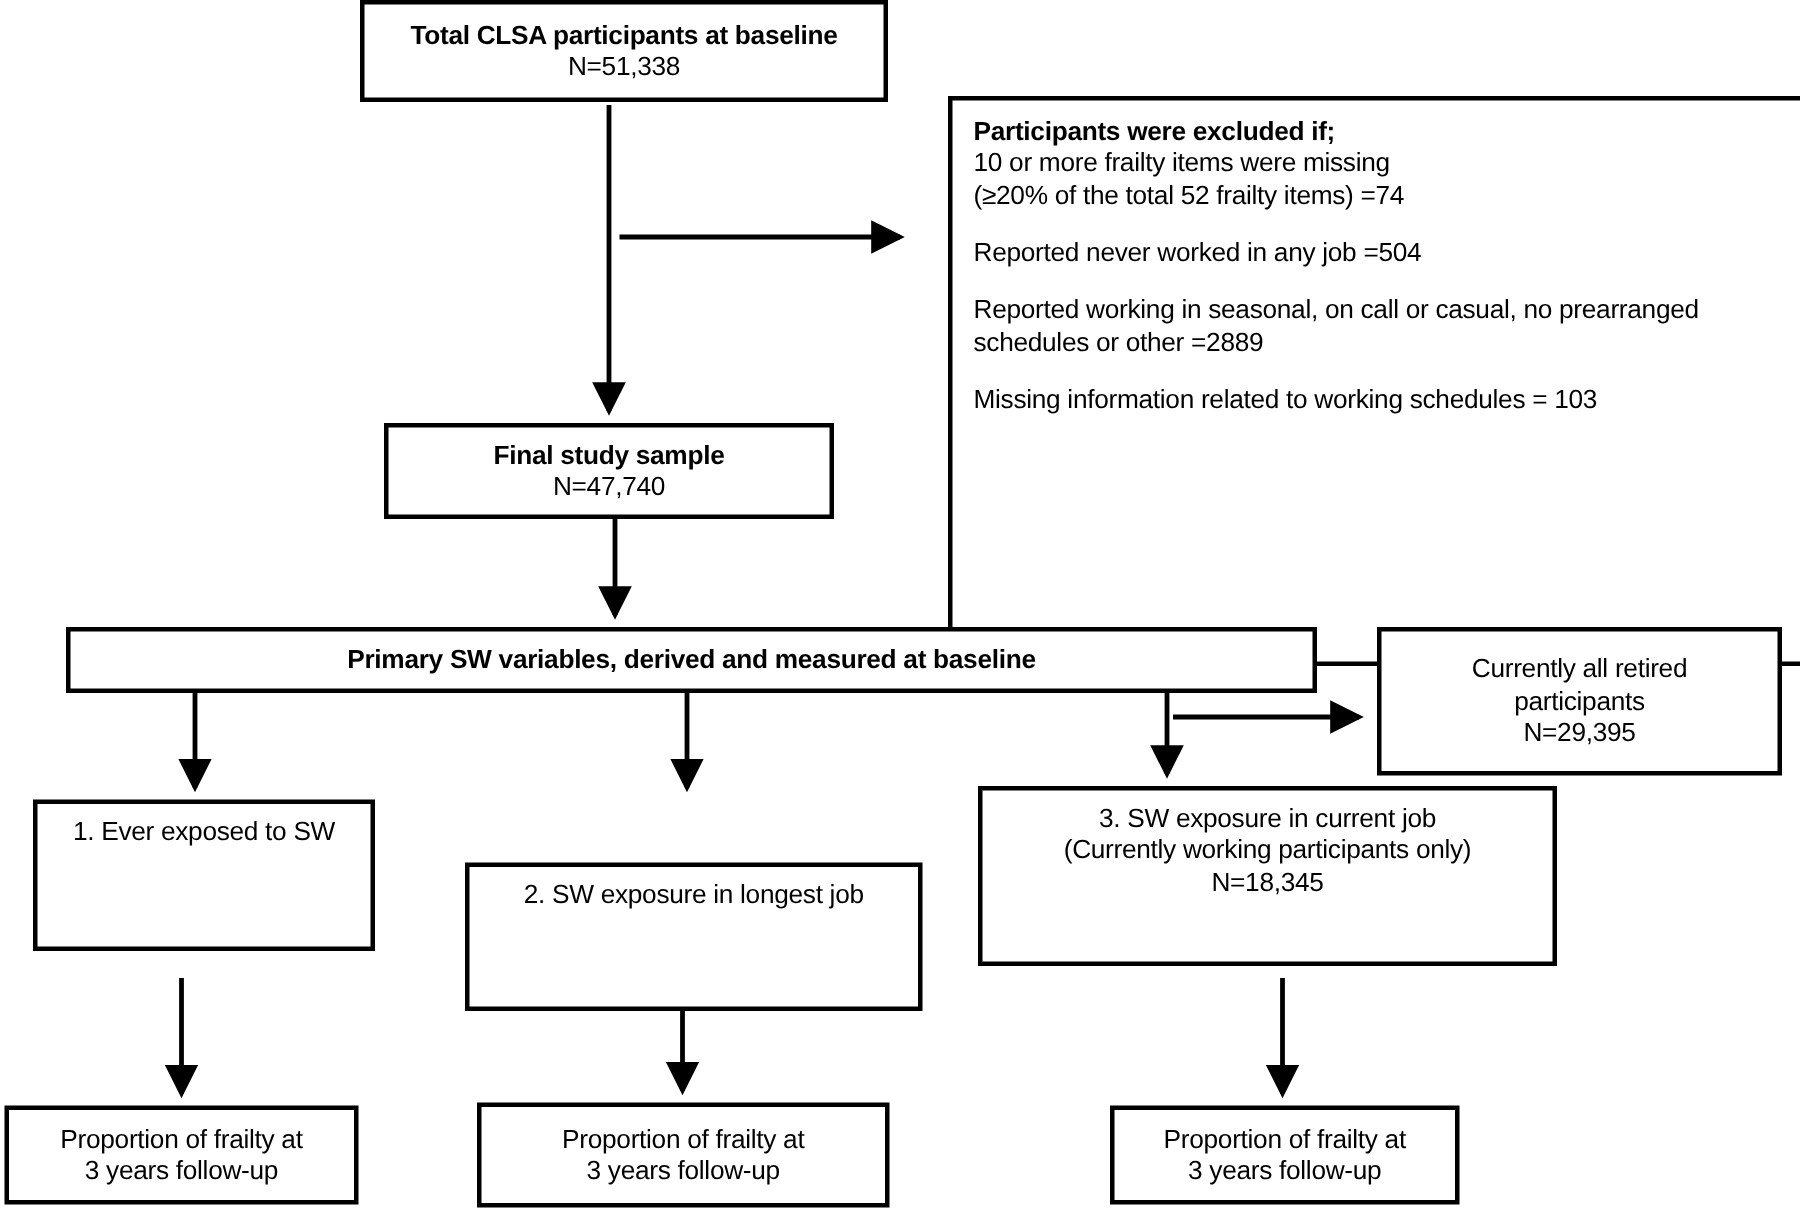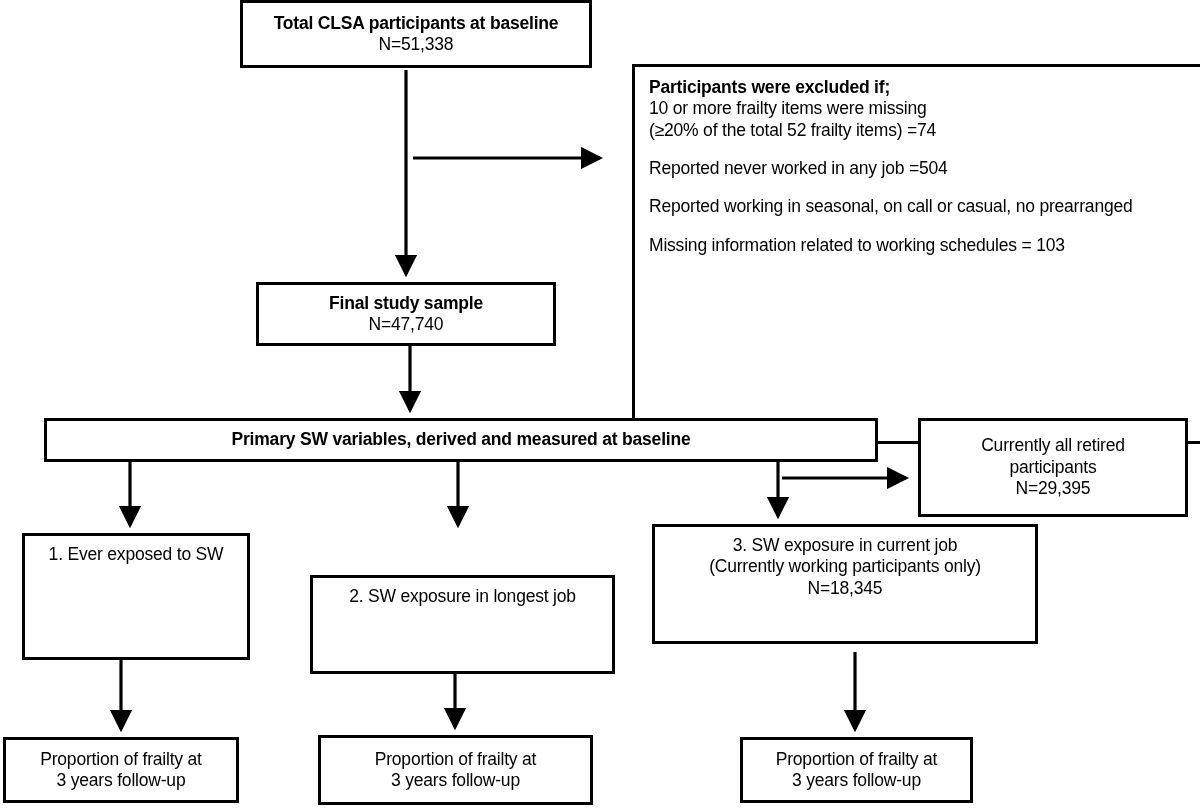--- a/index.html
+++ b/index.html
@@ -63,21 +63,21 @@
   .spacer {
     display: block;
     height: 17px;
   }
   
   #node-total        { left: 228px; top: 0;   width: 352px; height: 68px; margin-left: 12px; }
   #node-exclusions   { left: 632px; top: 32px;  width: 584px; height: 380px; margin-top: 32px; }
   #node-final        { left: 256px; top: 282px; width: 300px; height: 64px; }
   #node-primary      { left: 44px;  top: 418px; width: 834px; height: 44px; text-align: center; }
   #node-retired      { left: 918px; top: 418px; width: 270px; height: 99px; }
-  #node-exposure-1   { left: 22px;  top: 533px; width: 228px; height: 127px; }
+  #node-exposure-1   { left: 22px;  top: 533px; width: 228px; height: 101px; }
   #node-exposure-2   { left: 310px; top: 533px; width: 305px; height: 99px; margin-top: 42px; }
   #node-exposure-3   { left: 652px; top: 524px; width: 386px; height: 120px; }
   #node-outcome-1    { left: 3px;   top: 737px; width: 236px; height: 66px; }
   #node-outcome-2    { left: 318px; top: 735px; width: 275px; height: 70px; }
   #node-outcome-3    { left: 740px; top: 737px; width: 233px; height: 66px; }
 </style>
 </head>
 <body>
 
 <div id="flowchart">
@@ -116,20 +116,21 @@
   </div>
 
   <div class="node left-align" id="node-exclusions">
     <span class="line bold">Participants were excluded if;</span>
     <span class="line">10 or more frailty items were missing</span>
     <span class="line">(≥20% of the total 52 frailty items) =74</span>
     <span class="spacer"></span>
     <span class="line">Reported never worked in any job =504</span>
     <span class="spacer"></span>
     <span class="line">Reported working in seasonal, on call or casual, no prearranged</span>
+    <span class="line">schedules or other =2889</span>
     <span class="spacer"></span>
     <span class="line">Missing information related to working schedules = 103</span>
   </div>
 
   <div class="node" id="node-final">
     <span class="line bold">Final study sample</span>
     <span class="line">N=47,740</span>
   </div>
 
   <div class="node" id="node-primary">

